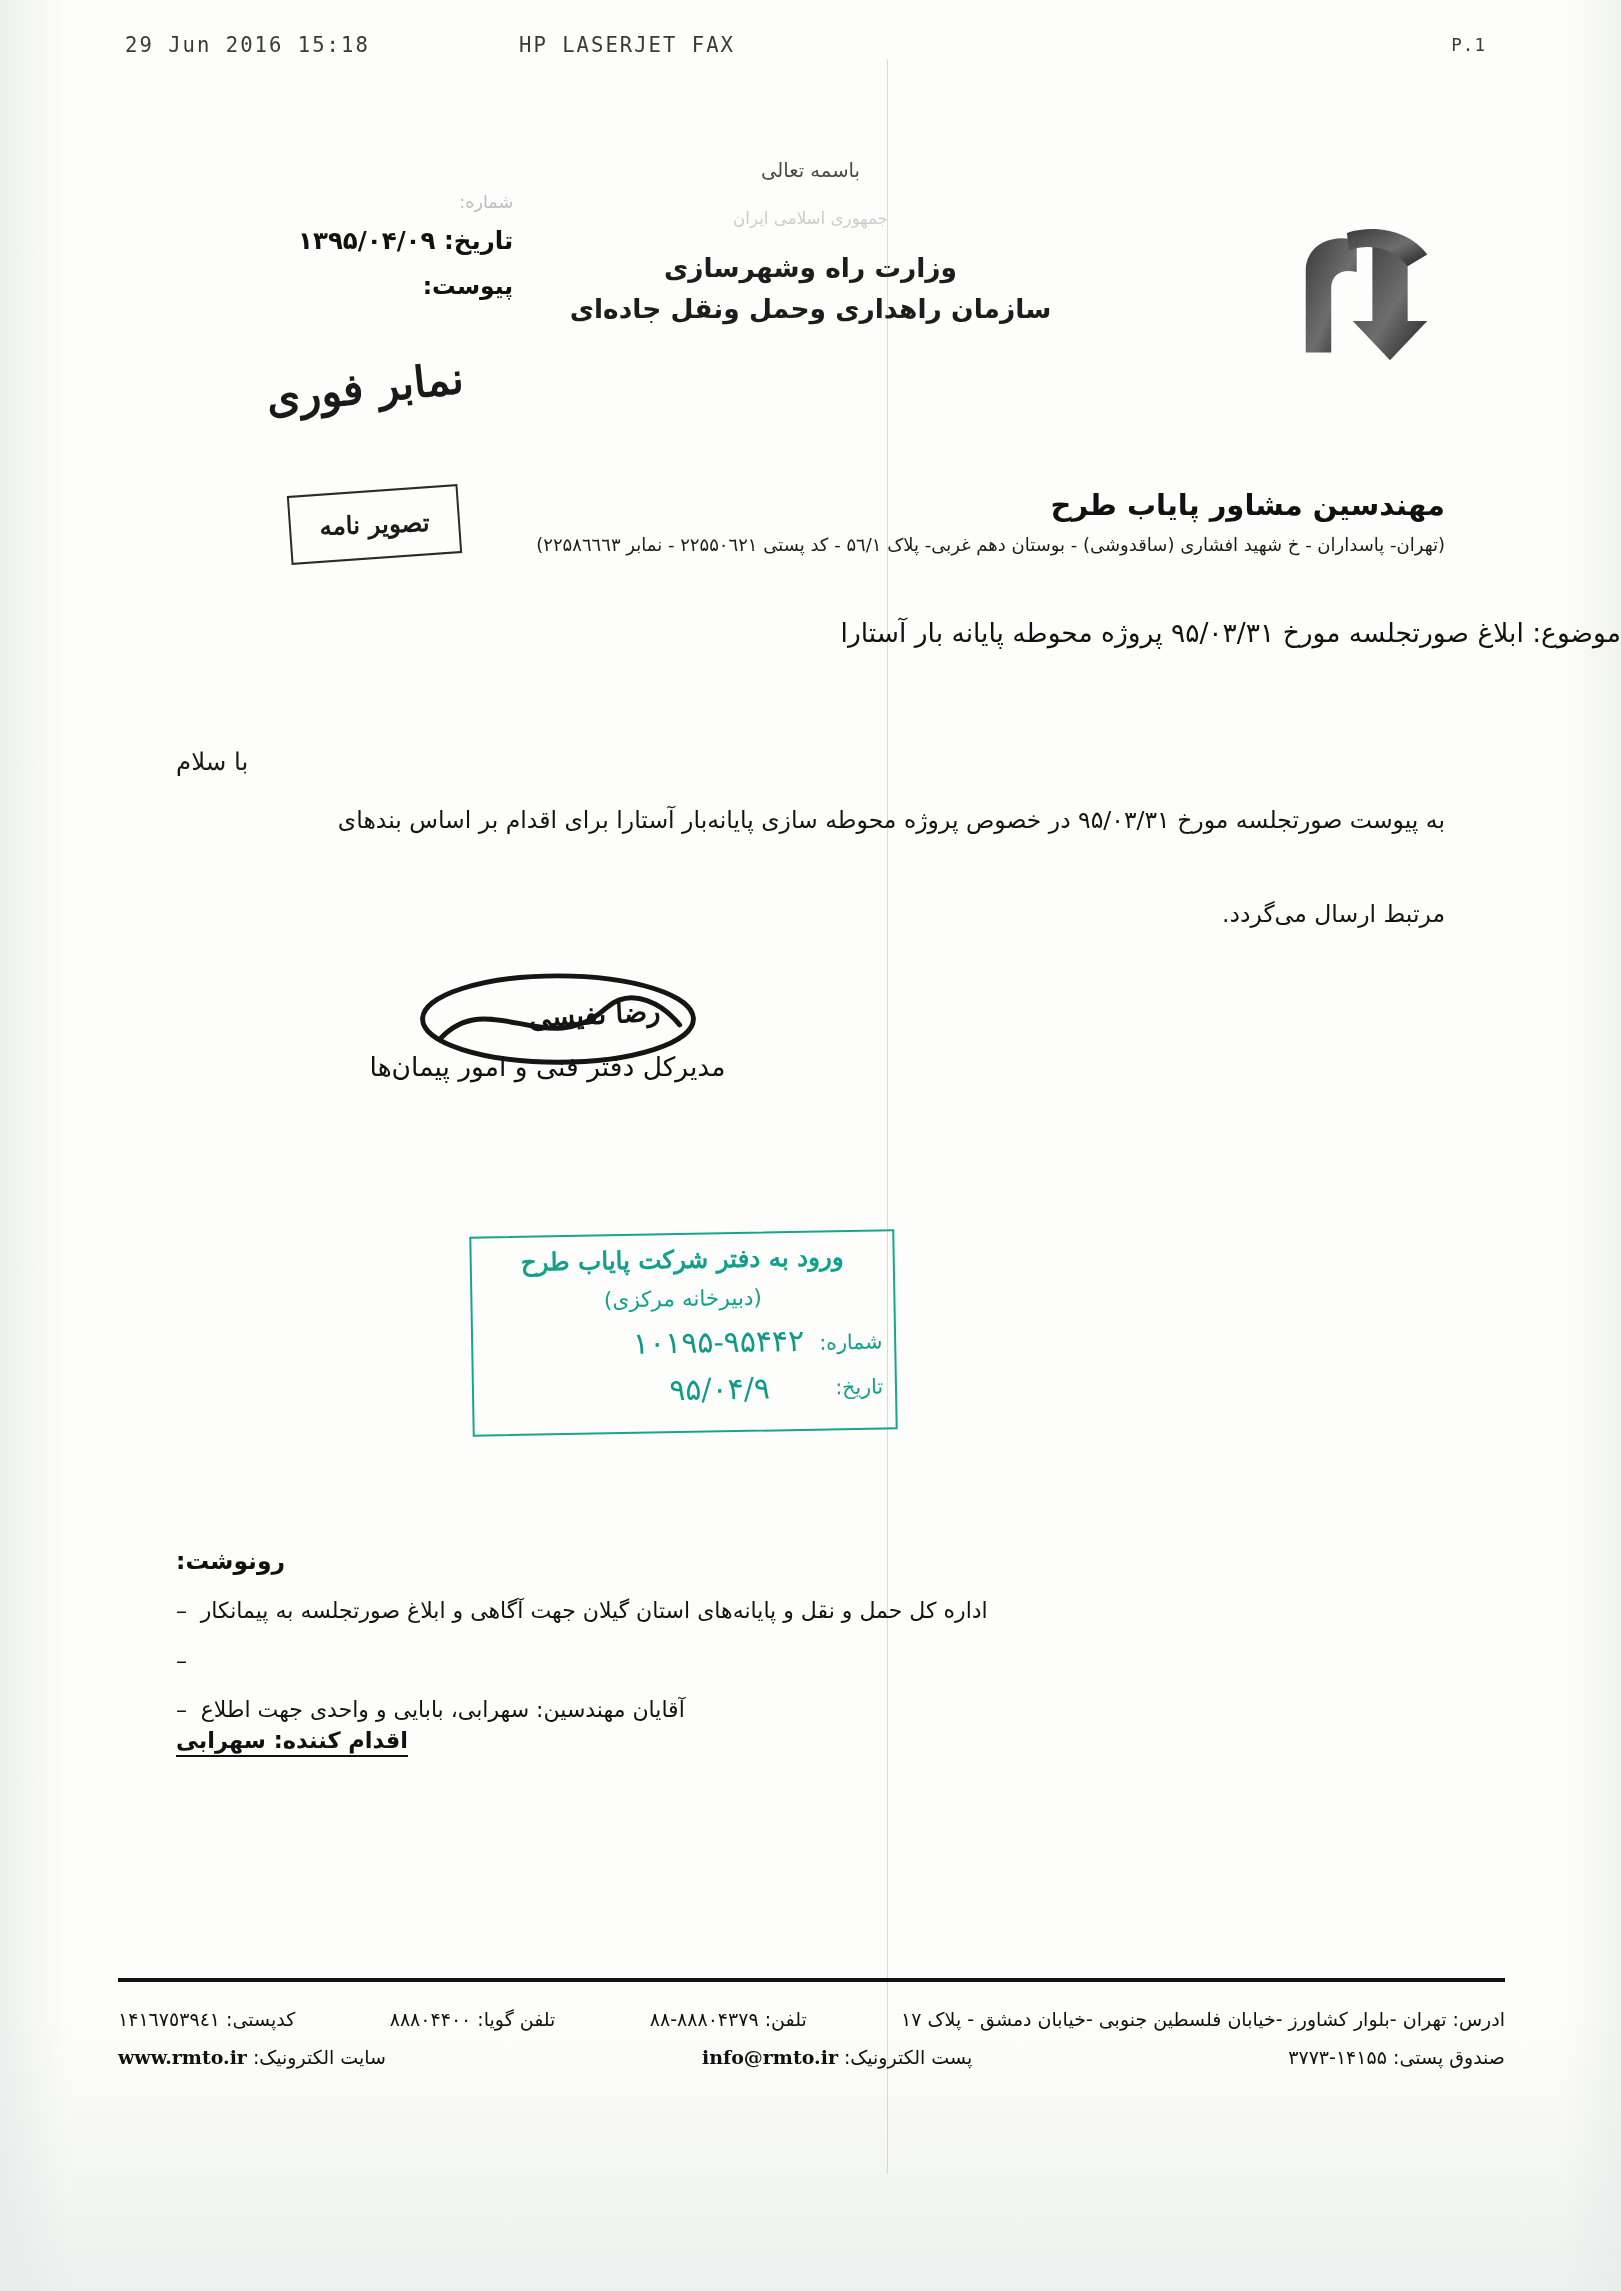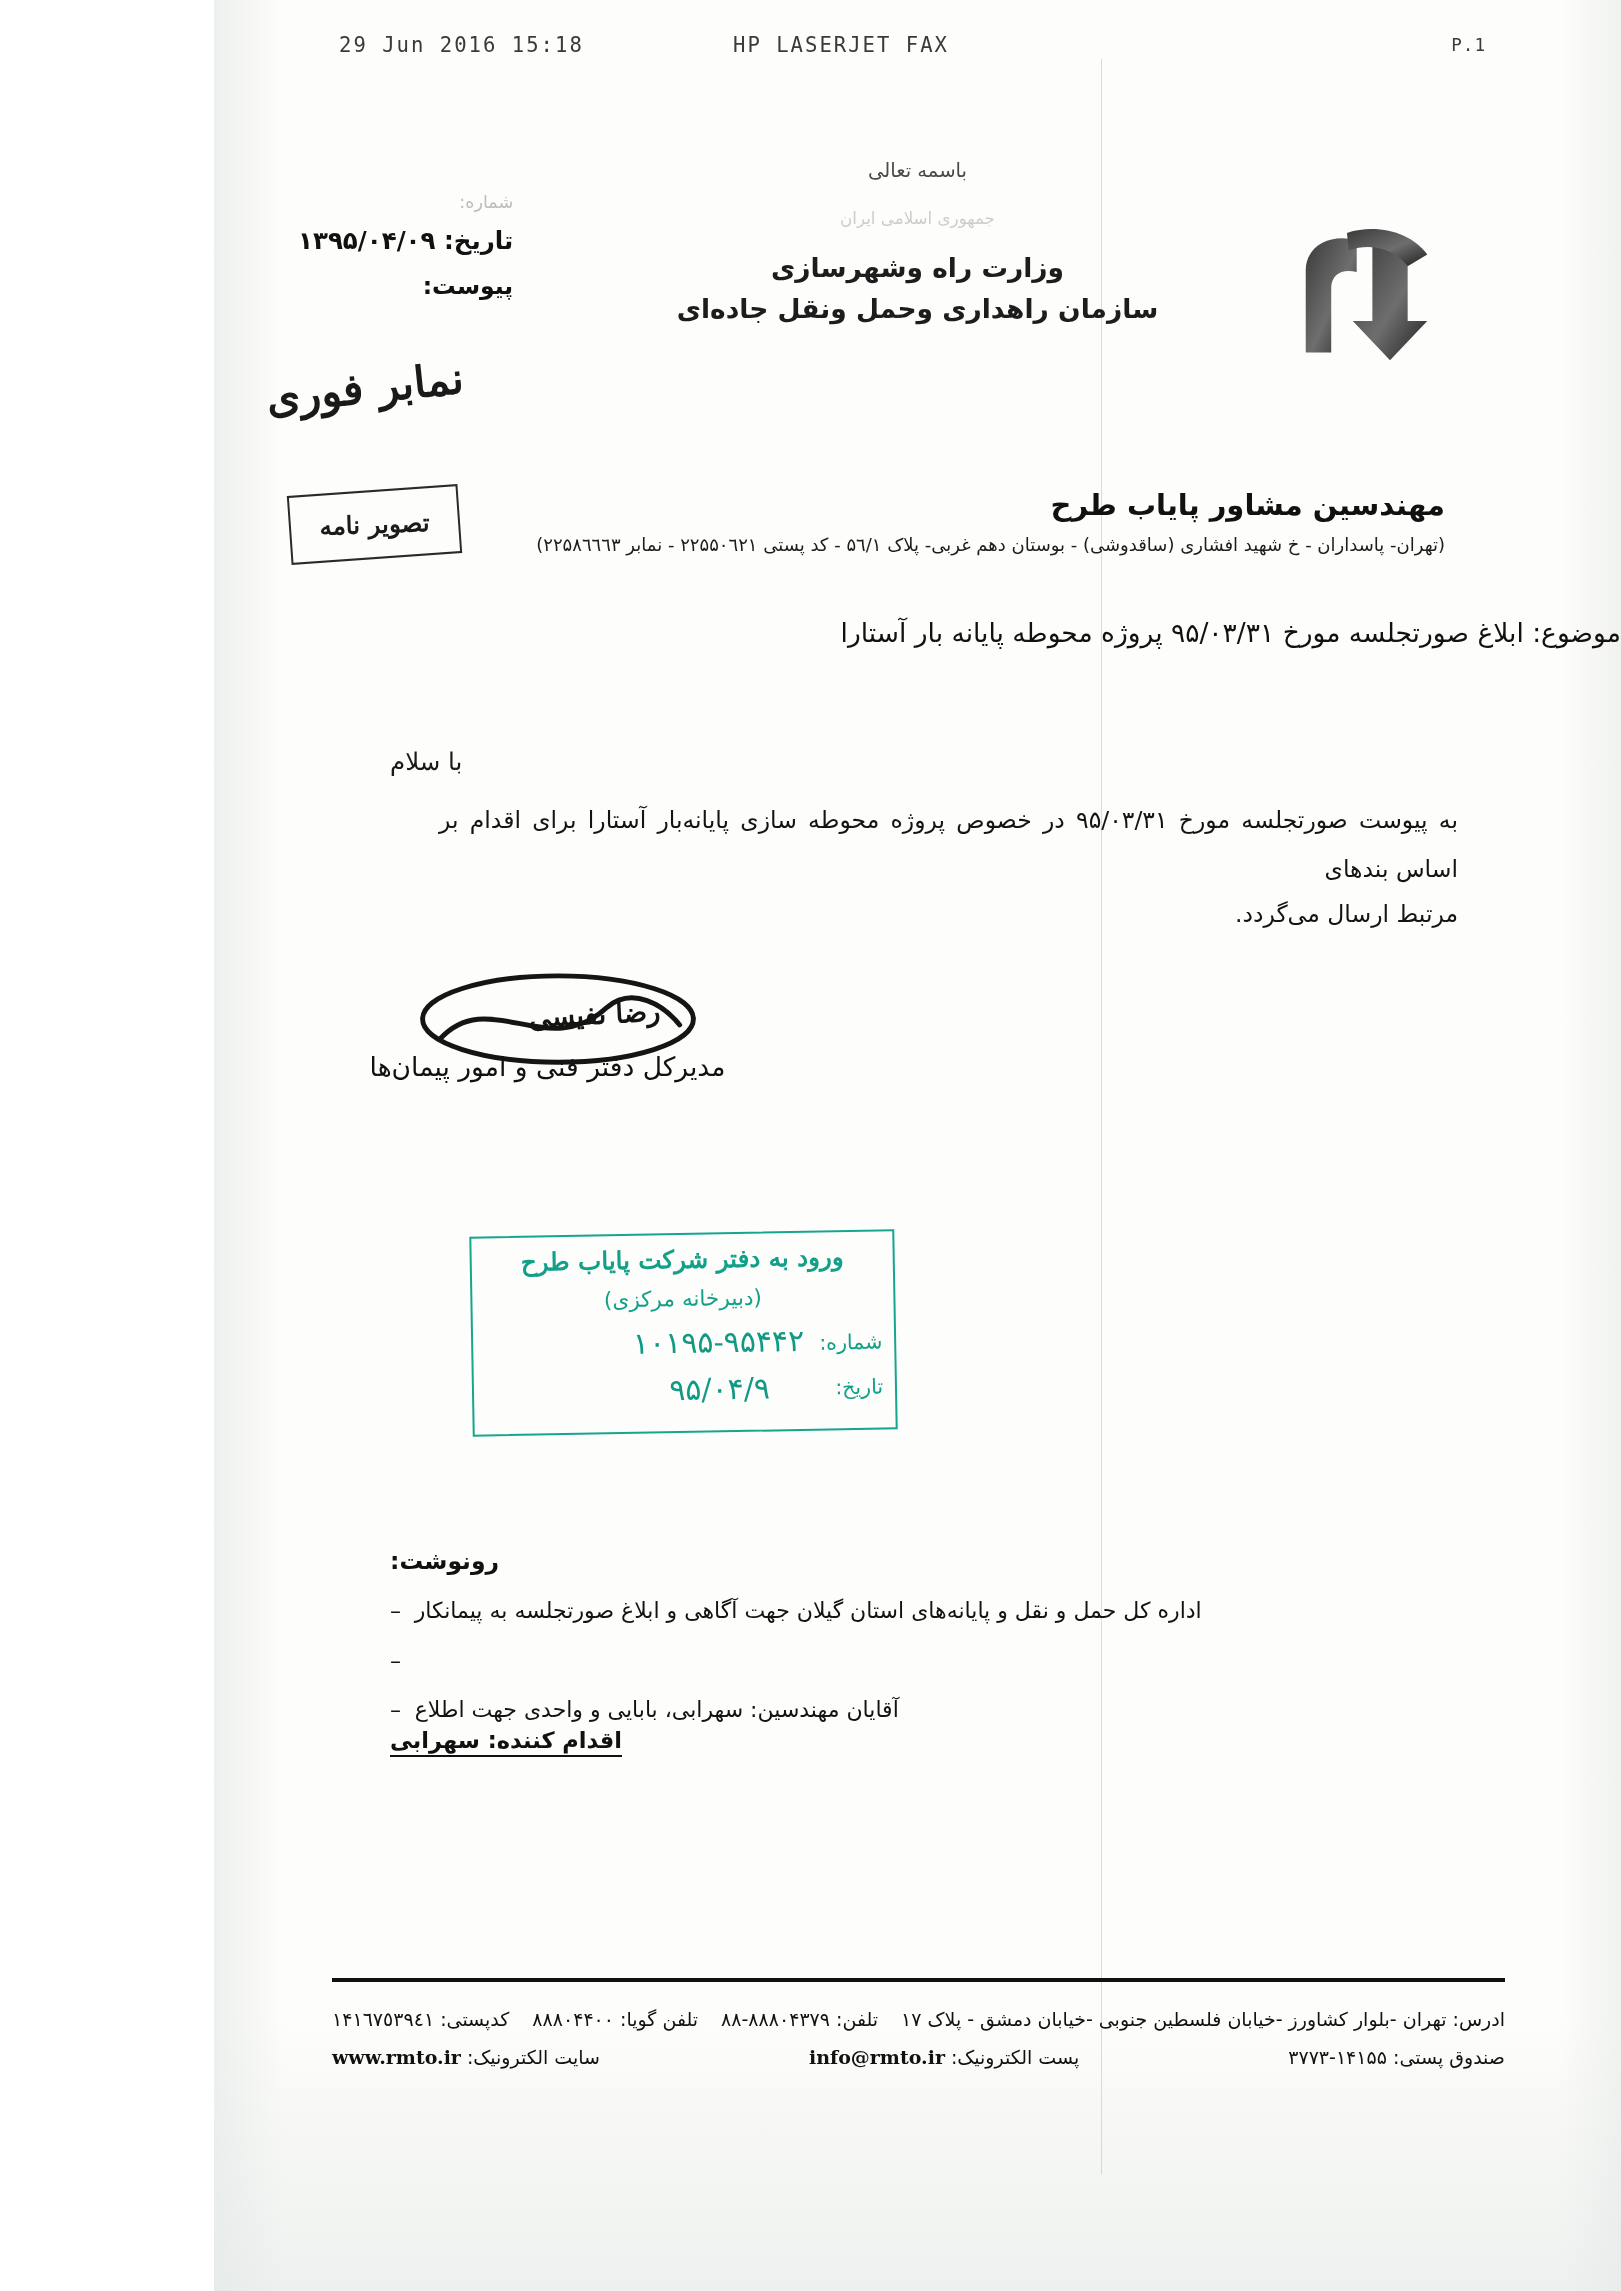--- a/index.html
+++ b/index.html
@@ -5,21 +5,21 @@
   html, body {
     margin: 0;
     padding: 0;
     background: #ffffff;
   }
   body {
     font-family: "DejaVu Sans", "Liberation Sans", sans-serif;
   }
   .page {
     position: relative;
-    width: 1407px;
+    width: 1621px;
     height: 2292px;
     background: #fdfdfb;
     overflow: hidden;
   }
   
   .scan-tint {
     position: absolute;
     inset: 0;
     background:
       linear-gradient(90deg, rgba(225,230,228,0.55) 0px, rgba(255,255,255,0) 69px),
@@ -203,21 +203,21 @@
     text-align: left;
     font-size: 24.5px;
     color: #1a1a1a;
     font-family: "DejaVu Serif", serif;
     direction: rtl;
   }
 
   .body-p {
     position: absolute;
     left: 225px;
-    right: 163px;
+    right: 176px;
     font-size: 23.5px;
     color: #141414;
     line-height: 2.1;
     direction: rtl;
     text-align: justify;
   }
   .body-p.l1 { top: 796px; }
   .body-p.l2 { top: 890px; }
 
   

